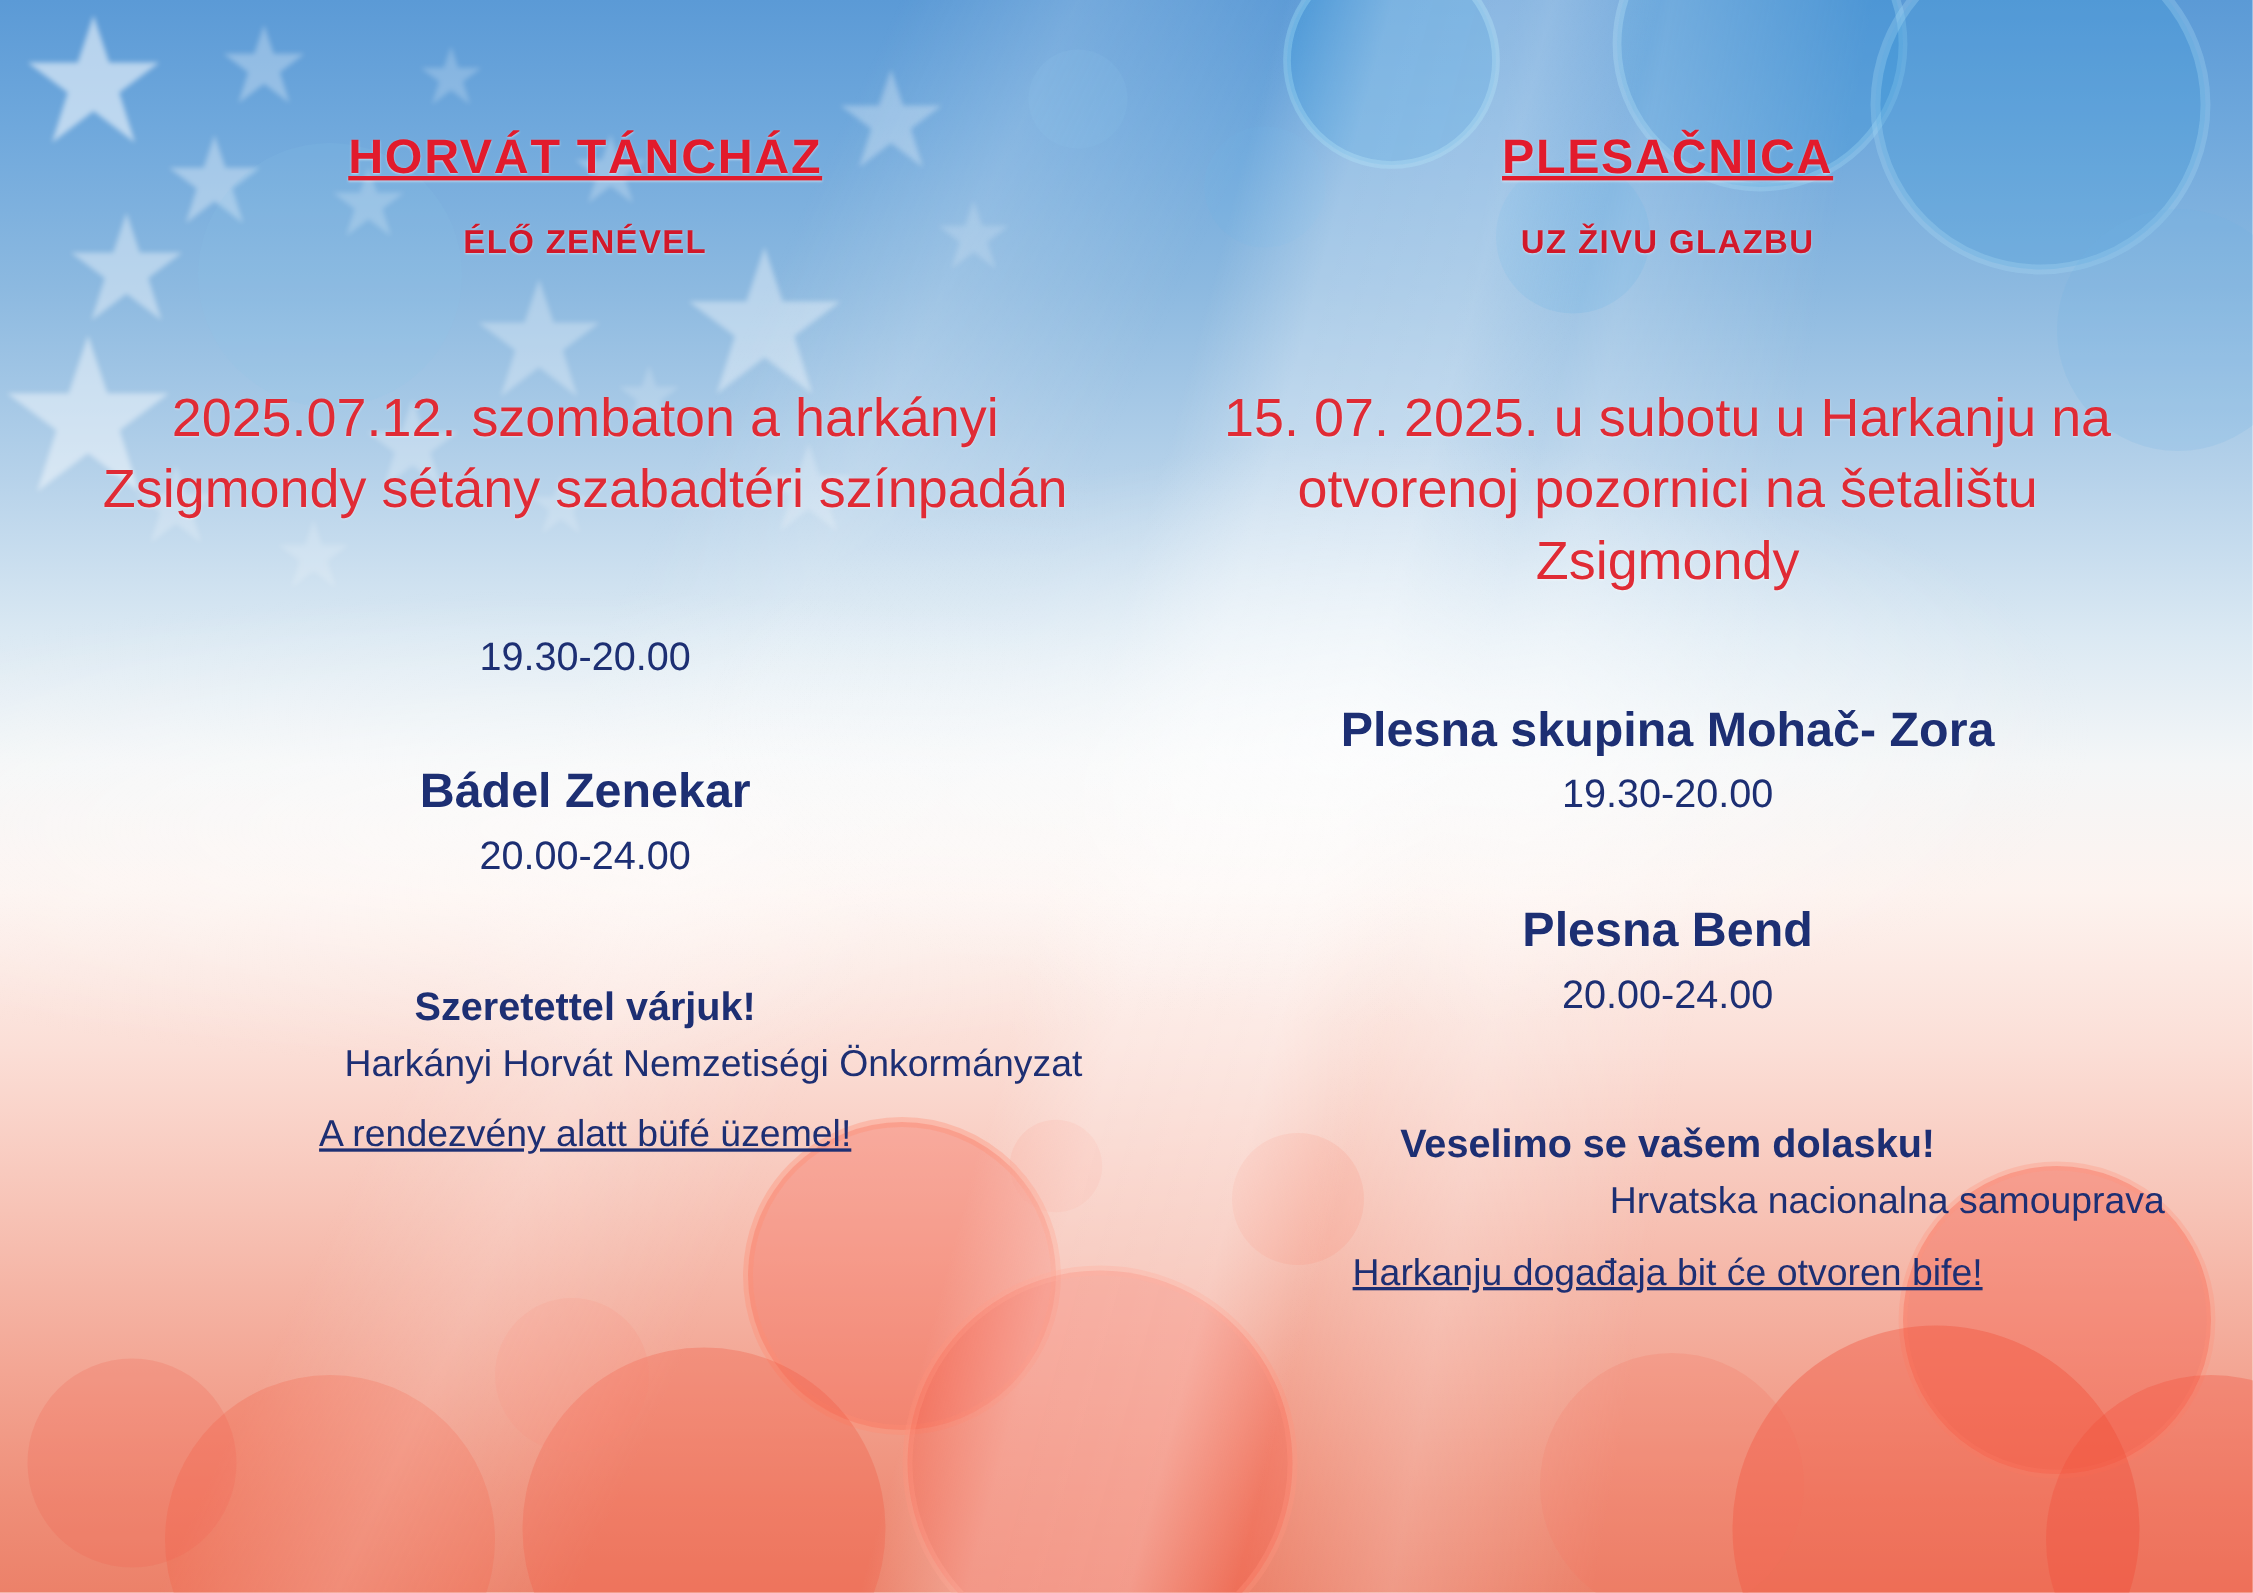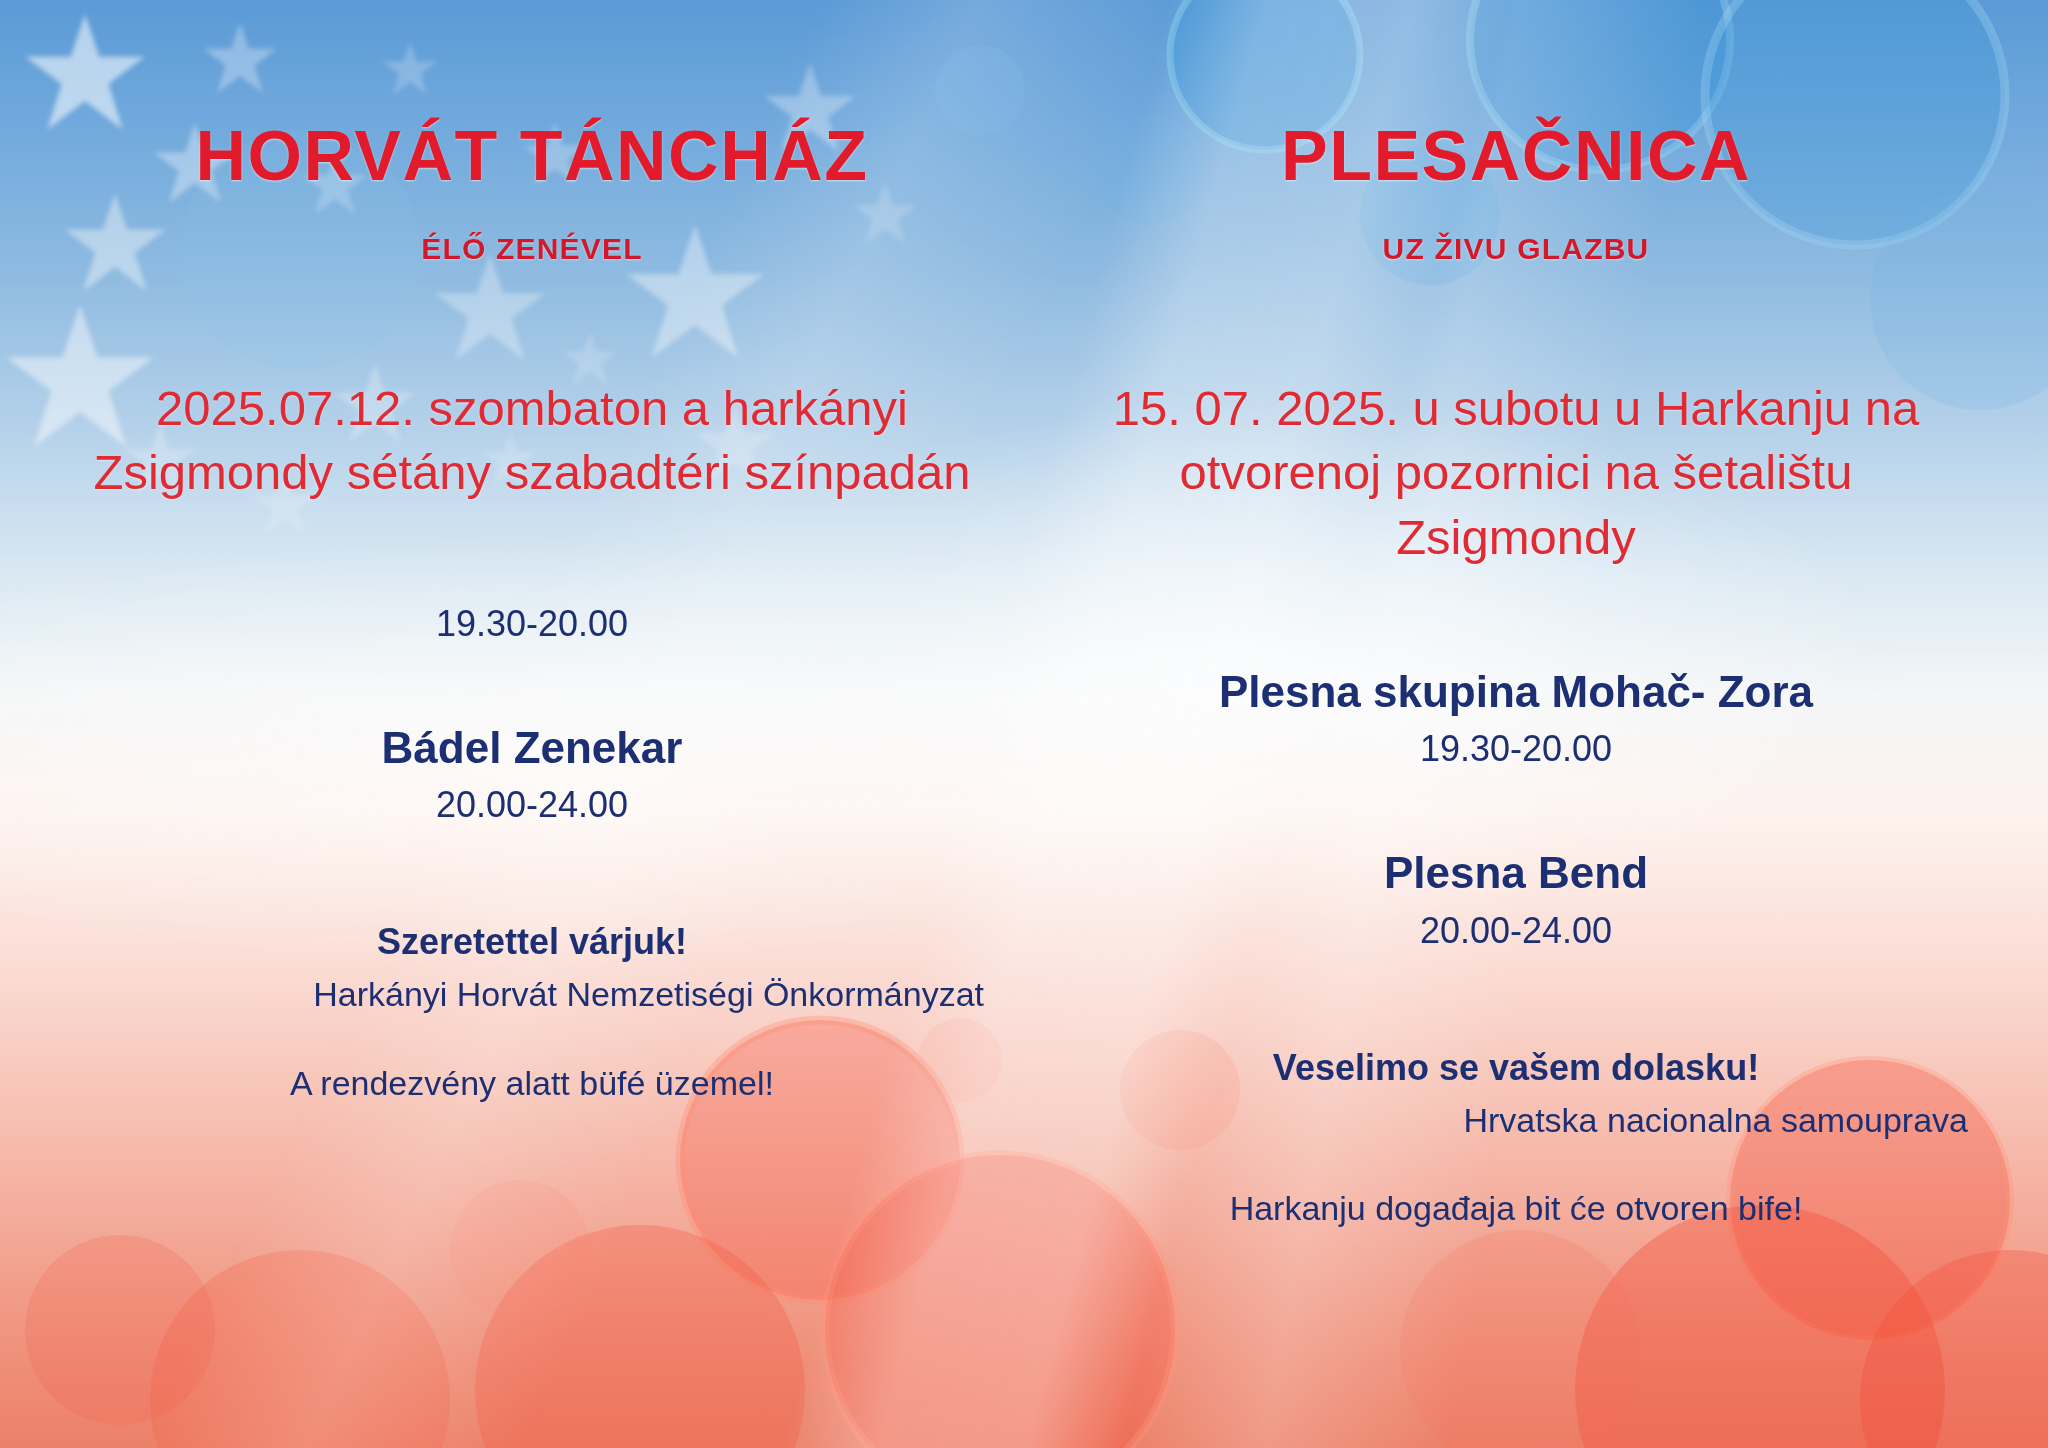--- a/index.html
+++ b/index.html
@@ -72,26 +72,27 @@
 
   .col {
     width: 50%;
     box-sizing: border-box;
     text-align: center;
     padding: 0 40px;
   }
 
   .title {
     color: #e21b2c;
-    font-size: 70px;
+    font-size: 44px;
     font-weight: bold;
     letter-spacing: 1.5px;
     line-height: 1.05;
     margin: 0 0 0 0;
     text-shadow: 0 1px 2px rgba(255,255,255,0.55);
+    text-decoration: underline;
   }
 
   .subtitle {
     color: #d2182a;
     font-size: 30px;
     font-weight: bold;
     letter-spacing: 1.2px;
     margin-top: 38px;
     text-shadow: 0 1px 2px rgba(255,255,255,0.5);
   }
@@ -133,22 +134,23 @@
   .org {
     color: #1d2f73;
     font-size: 34px;
     margin-top: 10px;
     line-height: 1.25;
     text-align: right;
   }
   .buffet {
     color: #1d2f73;
     font-size: 34px;
-    margin-top: 46px;
+    margin-top: 22px;
     line-height: 1.25;
+    text-decoration: underline;
   }
 </style>
 </head>
 <body>
 
 <div class="poster">
 
   <svg class="stars" viewBox="0 0 2048 1448" preserveAspectRatio="none" aria-hidden="true">
     <defs>
       <symbol id="star" viewBox="0 0 100 100">

